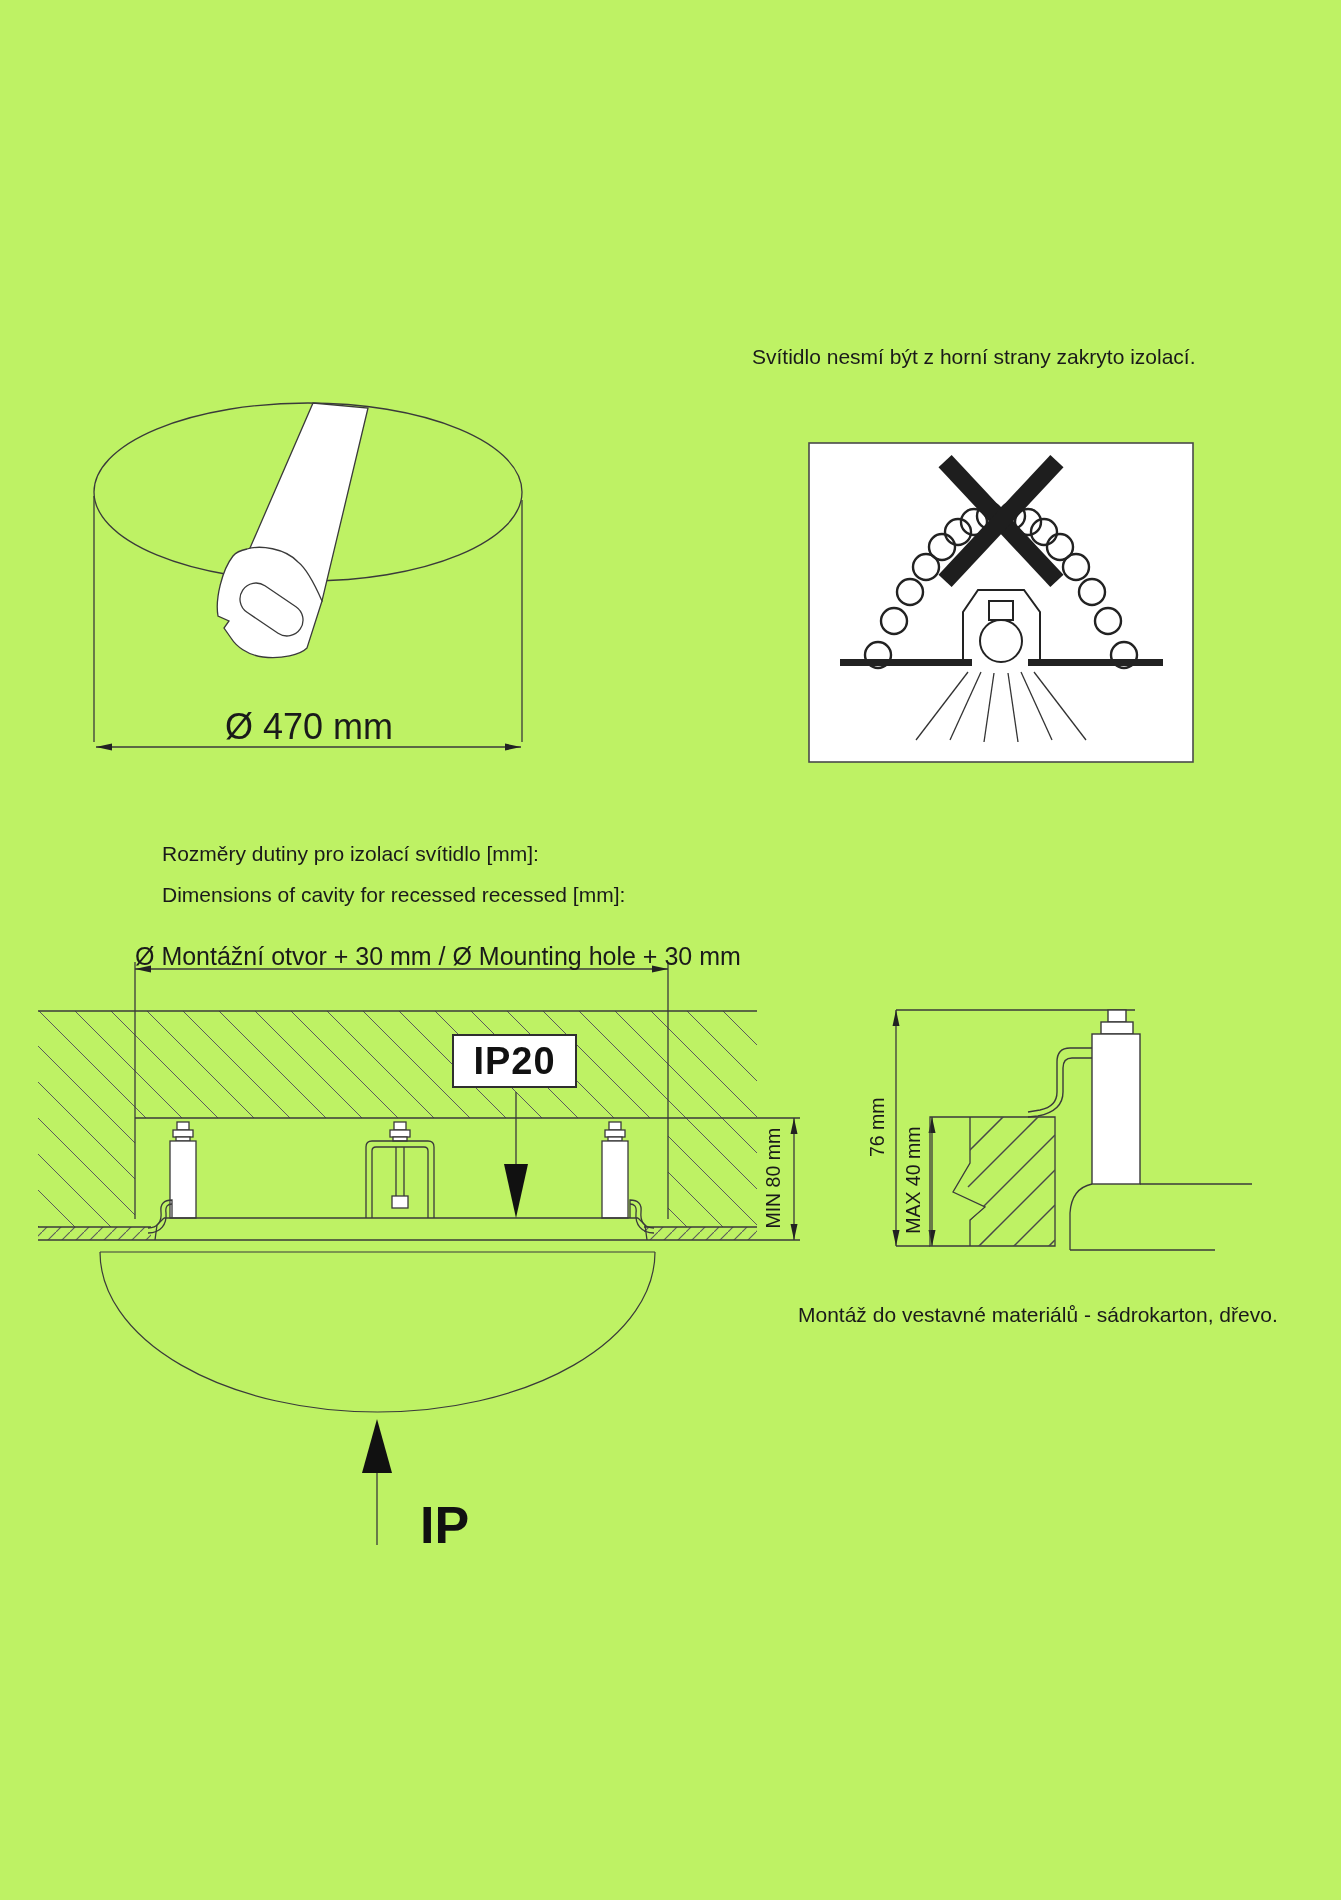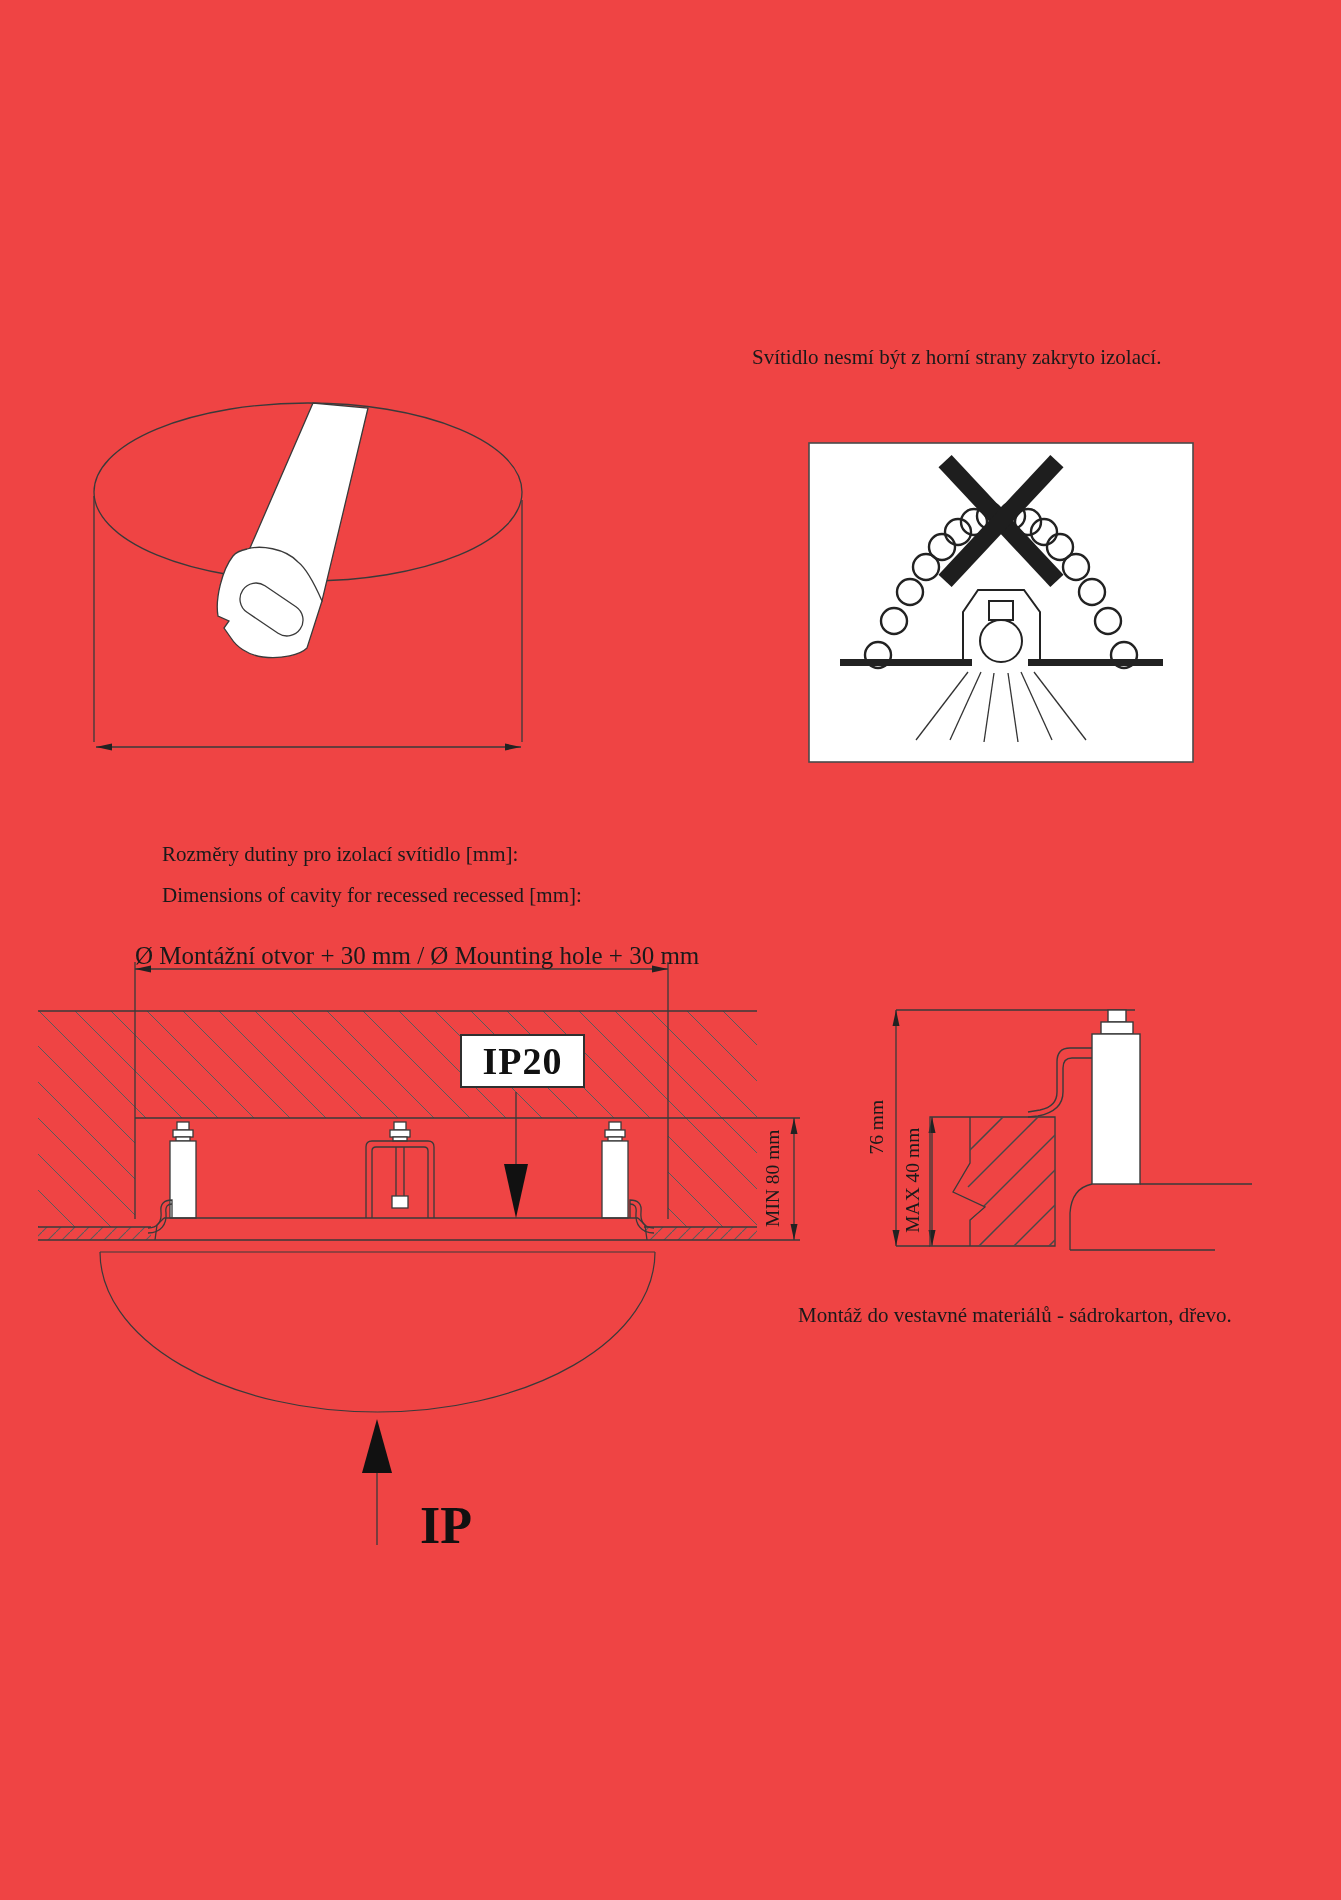--- a/index.html
+++ b/index.html
@@ -1,35 +1,35 @@
 <!DOCTYPE html>
 <html><head>
 <meta charset="utf-8">
 <style>
   html,body{margin:0;padding:0;background:#fff;}
   .sheet{
     position:relative;
     width:1341px;height:1900px;
-    background:#ef4444;
-    font-family:Liberation Serif, serif;
+    background:#bef264;
+    font-family:Liberation Sans, sans-serif;
     color:#1a1a1a;
     overflow:hidden;
   }
   .layer{position:absolute;left:0;top:0;}
   .lbl{position:absolute;white-space:nowrap;line-height:1.15;}
   .note{font-size:21px;}
   .heading{font-size:21px;}
   .dimlabel{font-size:25px;}
   .diam{font-size:36px;text-align:center;}
   .vert{transform:rotate(-90deg);text-align:center;font-size:19.5px;}
   .ip20box{
     position:absolute;left:452px;top:1034px;width:125px;height:54px;
     background:#fff;border:2px solid #2f2f2f;box-sizing:border-box;
     font-weight:bold;font-size:38px;text-align:center;line-height:50px;
-    letter-spacing:1px;color:#111;margin-left:8px;
+    letter-spacing:1px;color:#111;
   }
   .ipbig{font-weight:bold;font-size:52px;color:#111;}
 </style>
 </head>
 <body>
 
 <div class="sheet">
 
   <svg class="layer" width="1341" height="1900" viewBox="0 0 1341 1900">
     <defs>
@@ -243,20 +243,21 @@
       <g stroke="#3a3a3a" stroke-width="1.3" fill="none">
         <line x1="1140" y1="1184" x2="1252" y2="1184"></line>
         <path d="M1092,1184 C1078,1187 1071,1197 1070,1213 L1070,1250"></path>
         <line x1="1070" y1="1250" x2="1215" y2="1250"></line>
       </g>
     </g>
   </svg>
 
   <div class="lbl note" style="left:752px;top:345px;">Svítidlo nesmí být z horní strany zakryto izolací.</div>
 
+  <div class="lbl diam" style="left:97px;top:706px;width:424px;">Ø 470 mm</div>
 
   <div class="lbl heading" style="left:162px;top:842px;">Rozměry dutiny pro izolací svítidlo [mm]:</div>
   <div class="lbl heading" style="left:162px;top:883px;">Dimensions of cavity for recessed recessed [mm]:</div>
 
   <div class="lbl dimlabel" style="left:135px;top:942px;width:533px;text-align:center;">Ø Montážní otvor + 30 mm / Ø Mounting hole + 30 mm</div>
 
   <div class="ip20box">IP20</div>
 
   <div class="lbl vert" style="left:712px;top:1167px;width:122px;">MIN 80 mm</div>
 

